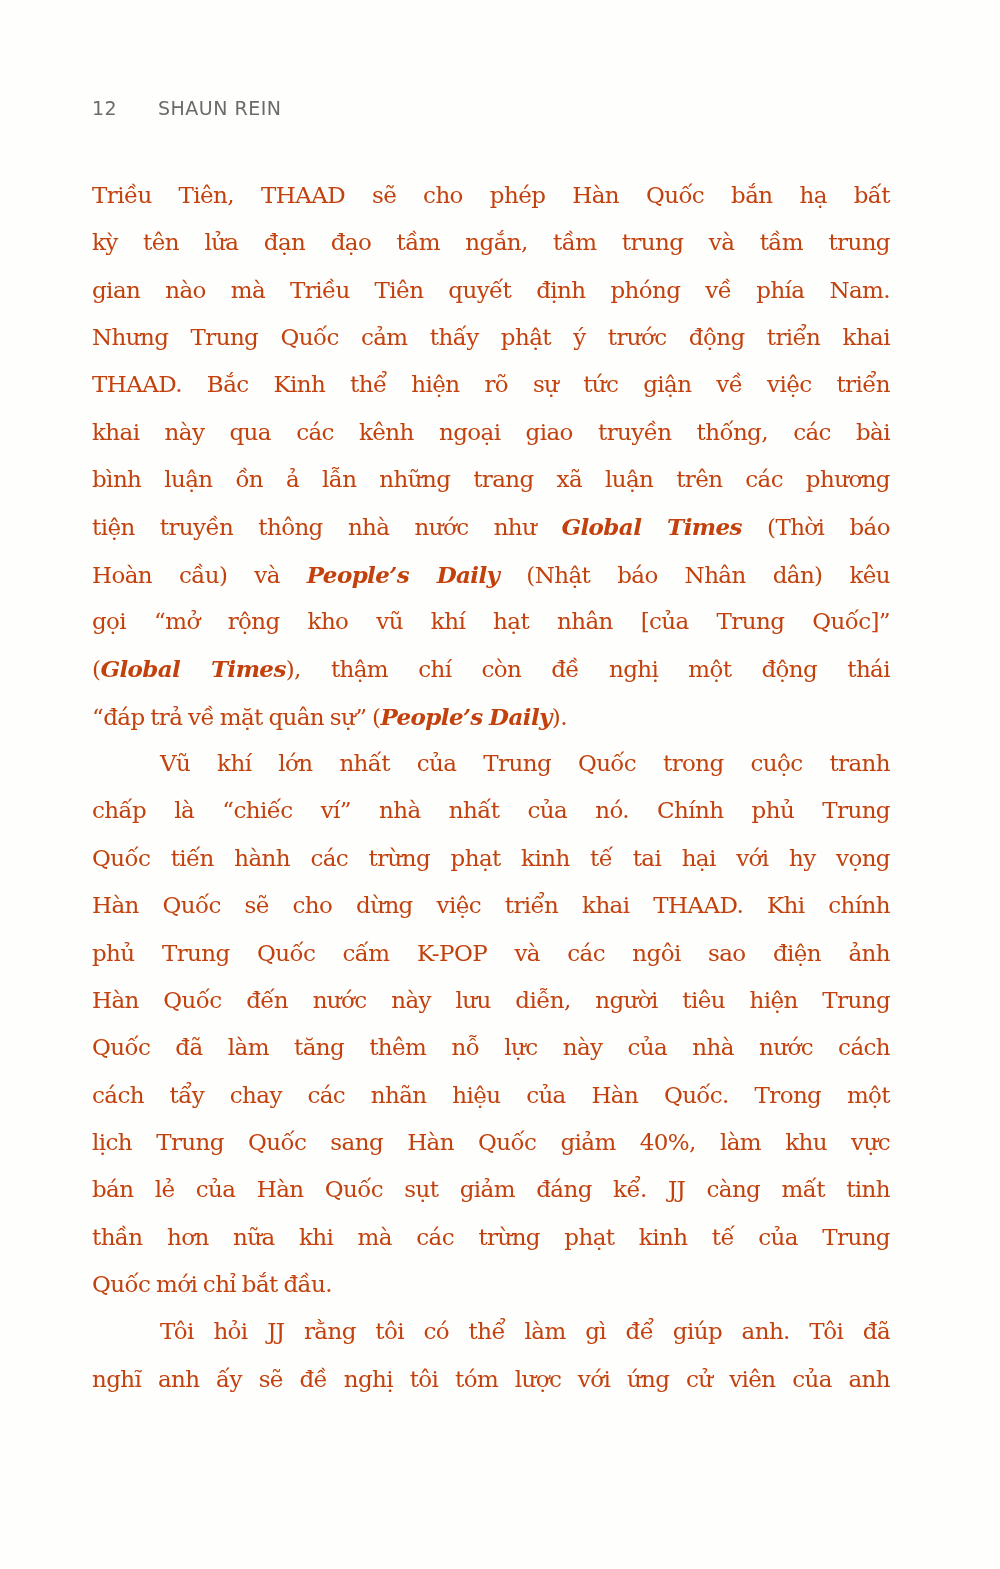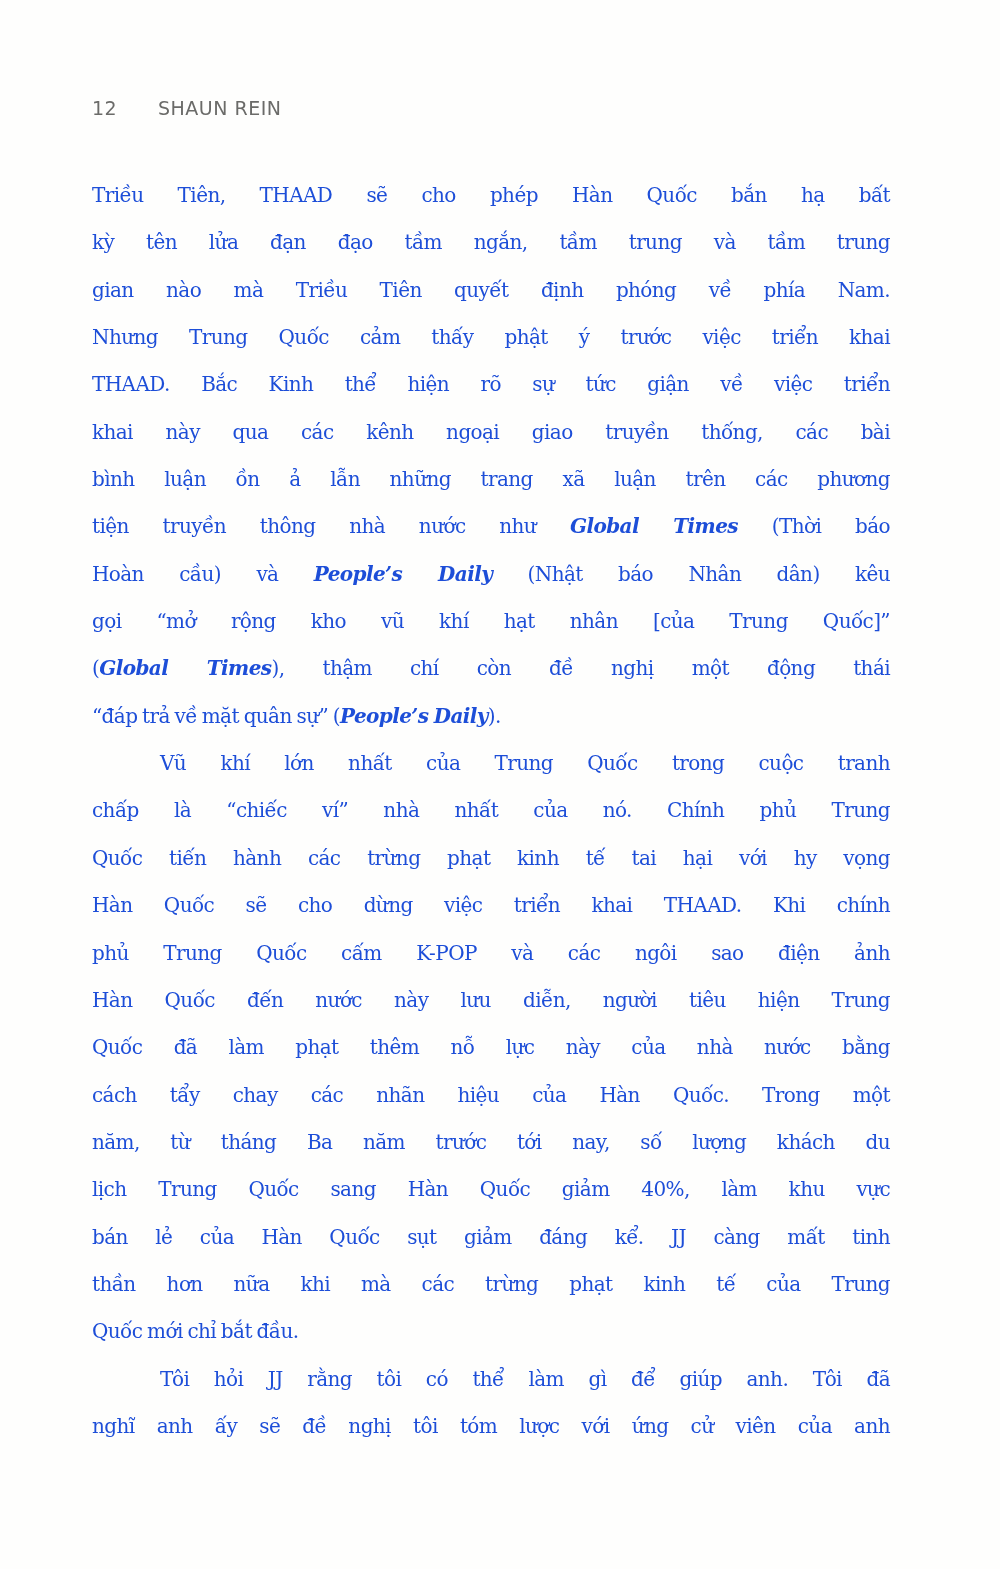--- a/index.html
+++ b/index.html
@@ -40,22 +40,22 @@
       position: absolute;
       left: 66px;
       top: 0;
     }
     .body-text {
       position: absolute;
       left: 92px;
       top: 172px;
       width: 798px;
       font-family: "DejaVu Serif", serif;
-      font-size: 20px;
-      color: #1d4ed8;
+      font-size: 23px;
+      color: #c2410c;
     }
     .line {
       height: 47.35px;
       line-height: 47.35px;
       white-space: nowrap;
       text-align: justify;
       text-align-last: justify;
       overflow: visible;
       letter-spacing: -0.6px;
       word-spacing: -1px;
@@ -79,40 +79,39 @@
   <div class="running-header">
     <span class="page-number">12</span>
     <span class="author-name">SHAUN REIN</span>
   </div>
 
   <div class="body-text" id="body-text">
       <div>
         <div class="line"><span>Triều Tiên, THAAD sẽ cho phép Hàn Quốc bắn hạ bất</span></div>
         <div class="line"><span>kỳ tên lửa đạn đạo tầm ngắn, tầm trung và tầm trung</span></div>
         <div class="line"><span>gian nào mà Triều Tiên quyết định phóng về phía Nam.</span></div>
-        <div class="line"><span>Nhưng Trung Quốc cảm thấy phật ý trước việc triển khai</span></div>
+        <div class="line"><span>Nhưng Trung Quốc cảm thấy phật ý trước động triển khai</span></div>
         <div class="line"><span>THAAD. Bắc Kinh thể hiện rõ sự tức giận về việc triển</span></div>
         <div class="line"><span>khai này qua các kênh ngoại giao truyền thống, các bài</span></div>
         <div class="line"><span>bình luận ồn ả lẫn những trang xã luận trên các phương</span></div>
         <div class="line"><span>tiện truyền thông nhà nước như </span><em>Global Times</em><span> (Thời báo</span></div>
         <div class="line"><span>Hoàn cầu) và </span><em>People’s Daily</em><span> (Nhật báo Nhân dân) kêu</span></div>
         <div class="line"><span>gọi “mở rộng kho vũ khí hạt nhân [của Trung Quốc]”</span></div>
         <div class="line"><span>(</span><em>Global Times</em><span>), thậm chí còn đề nghị một động thái</span></div>
         <div class="line last"><span>“đáp trả về mặt quân sự” (</span><em>People’s Daily</em><span>).</span></div>
       </div>
       <div>
         <div class="line indent"><span>Vũ khí lớn nhất của Trung Quốc trong cuộc tranh</span></div>
         <div class="line"><span>chấp là “chiếc ví” nhà nhất của nó. Chính phủ Trung</span></div>
         <div class="line"><span>Quốc tiến hành các trừng phạt kinh tế tai hại với hy vọng</span></div>
         <div class="line"><span>Hàn Quốc sẽ cho dừng việc triển khai THAAD. Khi chính</span></div>
         <div class="line"><span>phủ Trung Quốc cấm K-POP và các ngôi sao điện ảnh</span></div>
         <div class="line"><span>Hàn Quốc đến nước này lưu diễn, người tiêu hiện Trung</span></div>
-        <div class="line"><span>Quốc đã làm phạt thêm nỗ lực này của nhà nước bằng</span></div>
+        <div class="line"><span>Quốc đã làm tăng thêm nỗ lực này của nhà nước cách</span></div>
         <div class="line"><span>cách tẩy chay các nhãn hiệu của Hàn Quốc. Trong một</span></div>
-        <div class="line"><span>năm, từ tháng Ba năm trước tới nay, số lượng khách du</span></div>
         <div class="line"><span>lịch Trung Quốc sang Hàn Quốc giảm 40%, làm khu vực</span></div>
         <div class="line"><span>bán lẻ của Hàn Quốc sụt giảm đáng kể. JJ càng mất tinh</span></div>
         <div class="line"><span>thần hơn nữa khi mà các trừng phạt kinh tế của Trung</span></div>
         <div class="line last"><span>Quốc mới chỉ bắt đầu.</span></div>
       </div>
       <div>
         <div class="line indent"><span>Tôi hỏi JJ rằng tôi có thể làm gì để giúp anh. Tôi đã</span></div>
         <div class="line"><span>nghĩ anh ấy sẽ đề nghị tôi tóm lược với ứng cử viên của anh</span></div>
       </div>
     </div>

